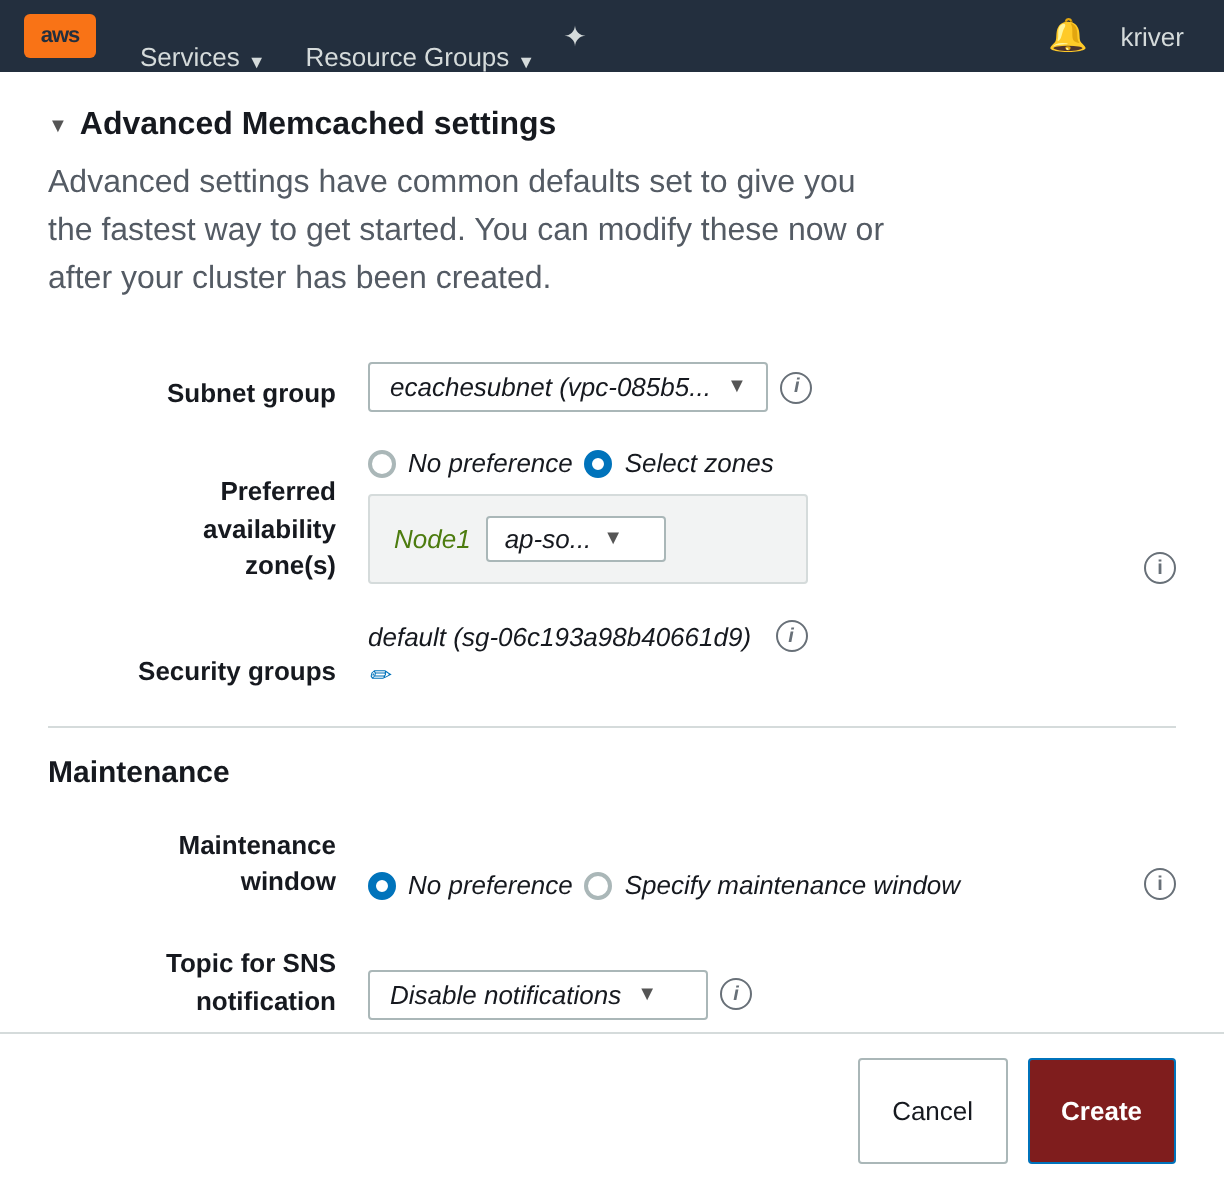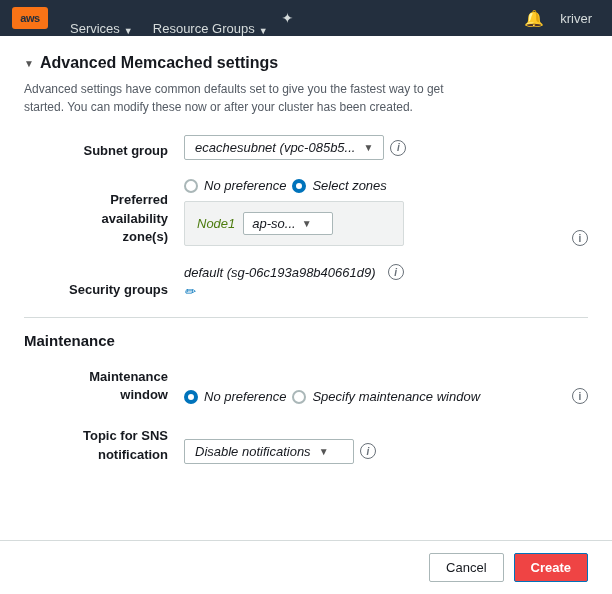--- a/index.html
+++ b/index.html
@@ -55,21 +55,21 @@
     .section-header {
       display: flex; align-items: center; gap: 6px; margin-bottom: 8px;
     }
     .collapse-arrow {
       color: #555; font-size: 10px; cursor: pointer;
     }
     .section-title {
       font-size: 16px; font-weight: 600; color: #16191f;
     }
     .section-desc {
-      font-size: 12px; color: #545b64; margin-bottom: 19px; line-height: 1.5;
+      font-size: 16px; color: #545b64; margin-bottom: 29px; line-height: 1.5;
       max-width: 430px;
     }
 
     
     .form-row {
       display: flex; align-items: flex-end; margin-bottom: 18px;
     }
     .form-label {
       font-size: 13px; font-weight: 600; color: #16191f;
       width: 160px; min-width: 160px; text-align: right; padding-right: 16px; padding-top: 5px;
@@ -141,24 +141,24 @@
 
     
     .footer-bar {
       border-top: 1px solid #d5dbdb;
       padding: 12px 24px;
       display: flex; justify-content: flex-end; gap: 10px;
       background: #fff;
     }
     .btn-cancel {
       background: #fff; border: 1px solid #aab7b8; border-radius: 2px;
-      padding: 6px 16px; font-size: 13px; color: #16191f; cursor: pointer; margin-left: 40px;
+      padding: 18px 16px; font-size: 13px; color: #16191f; cursor: pointer; margin-left: 40px;
     }
     .btn-create {
-      background: #ef4444; border: 1px solid #0073bb; border-radius: 2px;
+      background: #7f1d1d; border: 1px solid #0073bb; border-radius: 2px;
       padding: 6px 16px; font-size: 13px; color: #fff; cursor: pointer; font-weight: 600;
     }
 
     
     .scrollable-area::-webkit-scrollbar { width: 10px; }
     .scrollable-area::-webkit-scrollbar-track { background: #f2f3f3; }
     .scrollable-area::-webkit-scrollbar-thumb { background: #aab7b8; border-radius: 2px; }
   </style>
 </head>
 <body>

